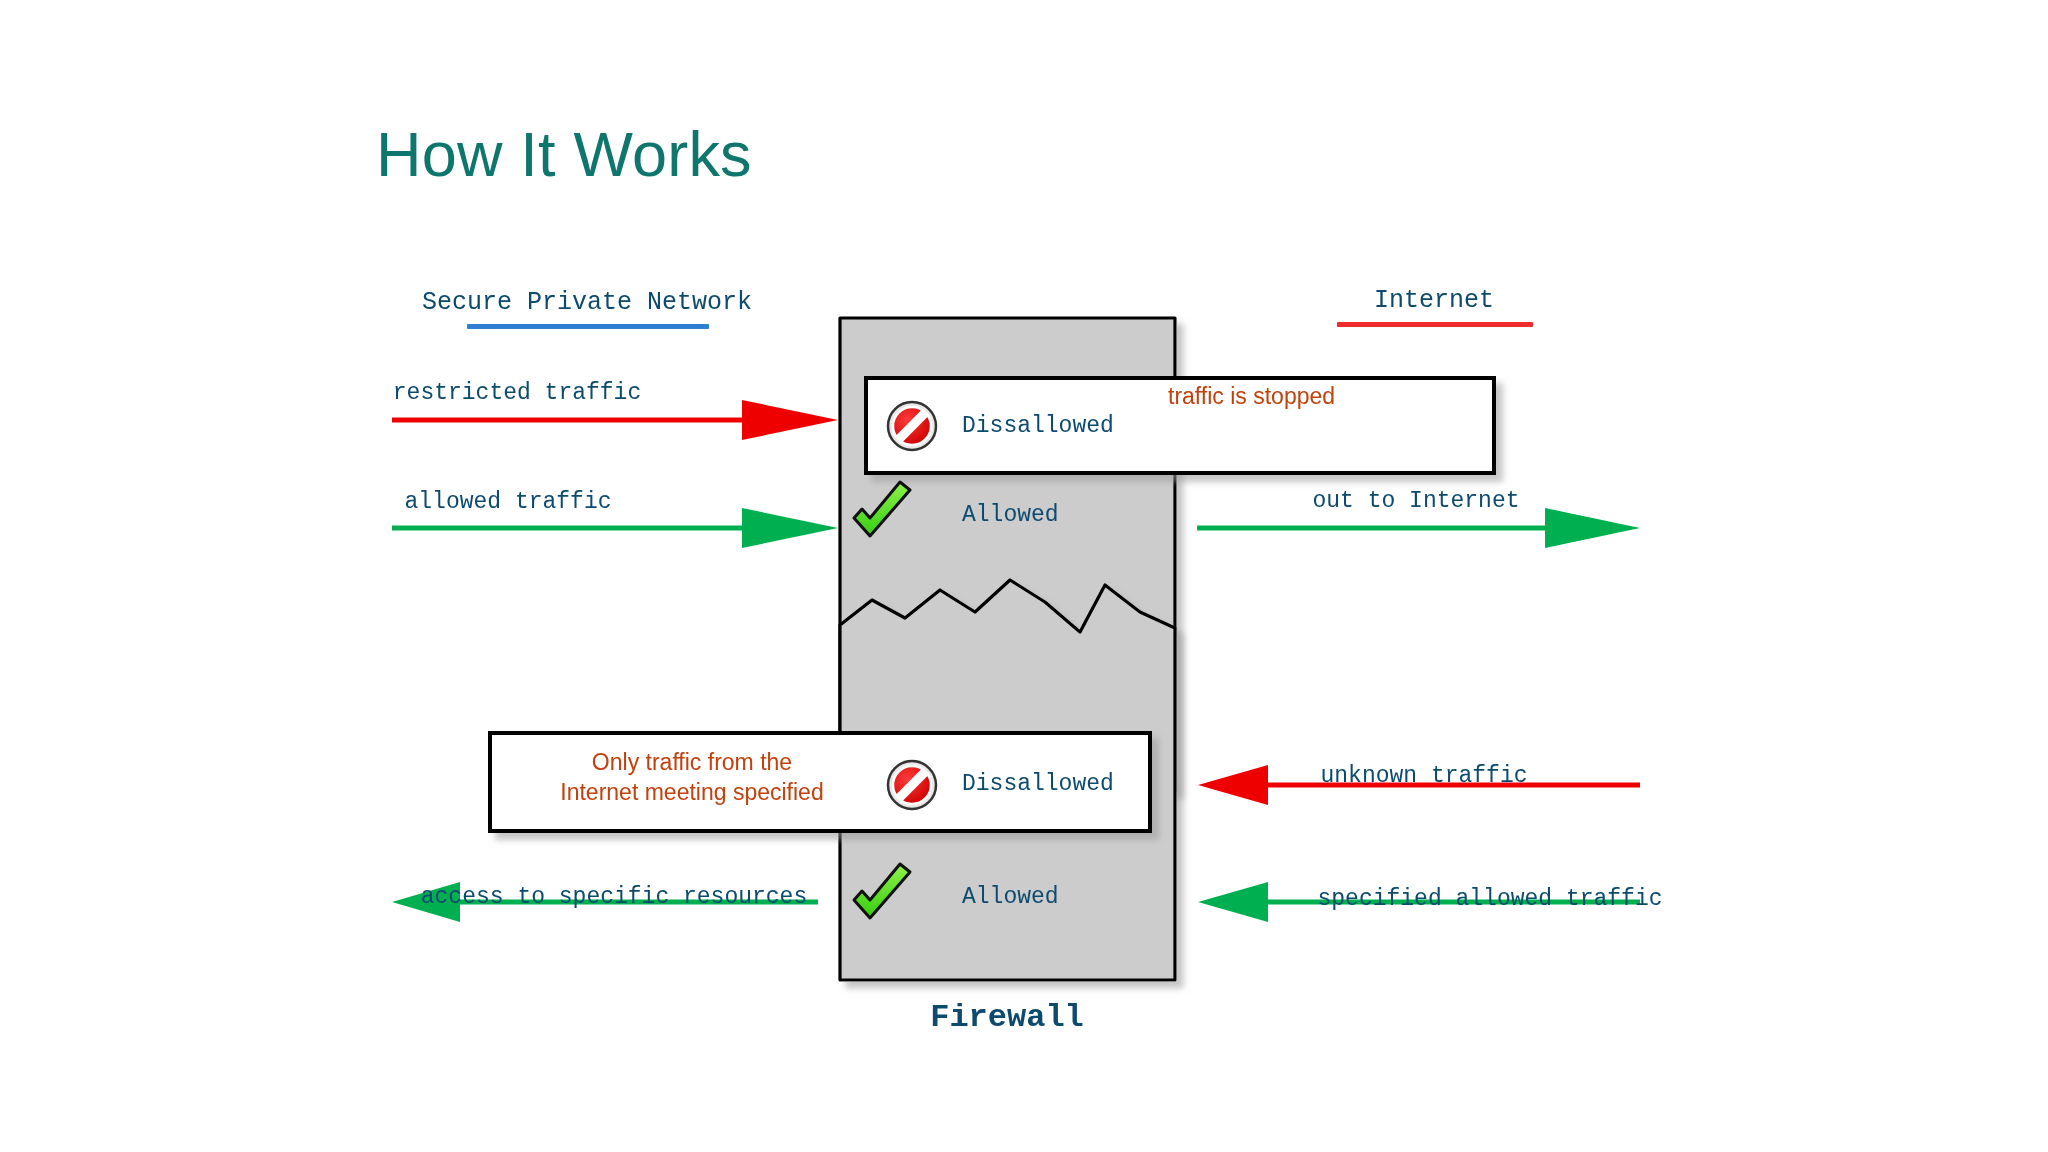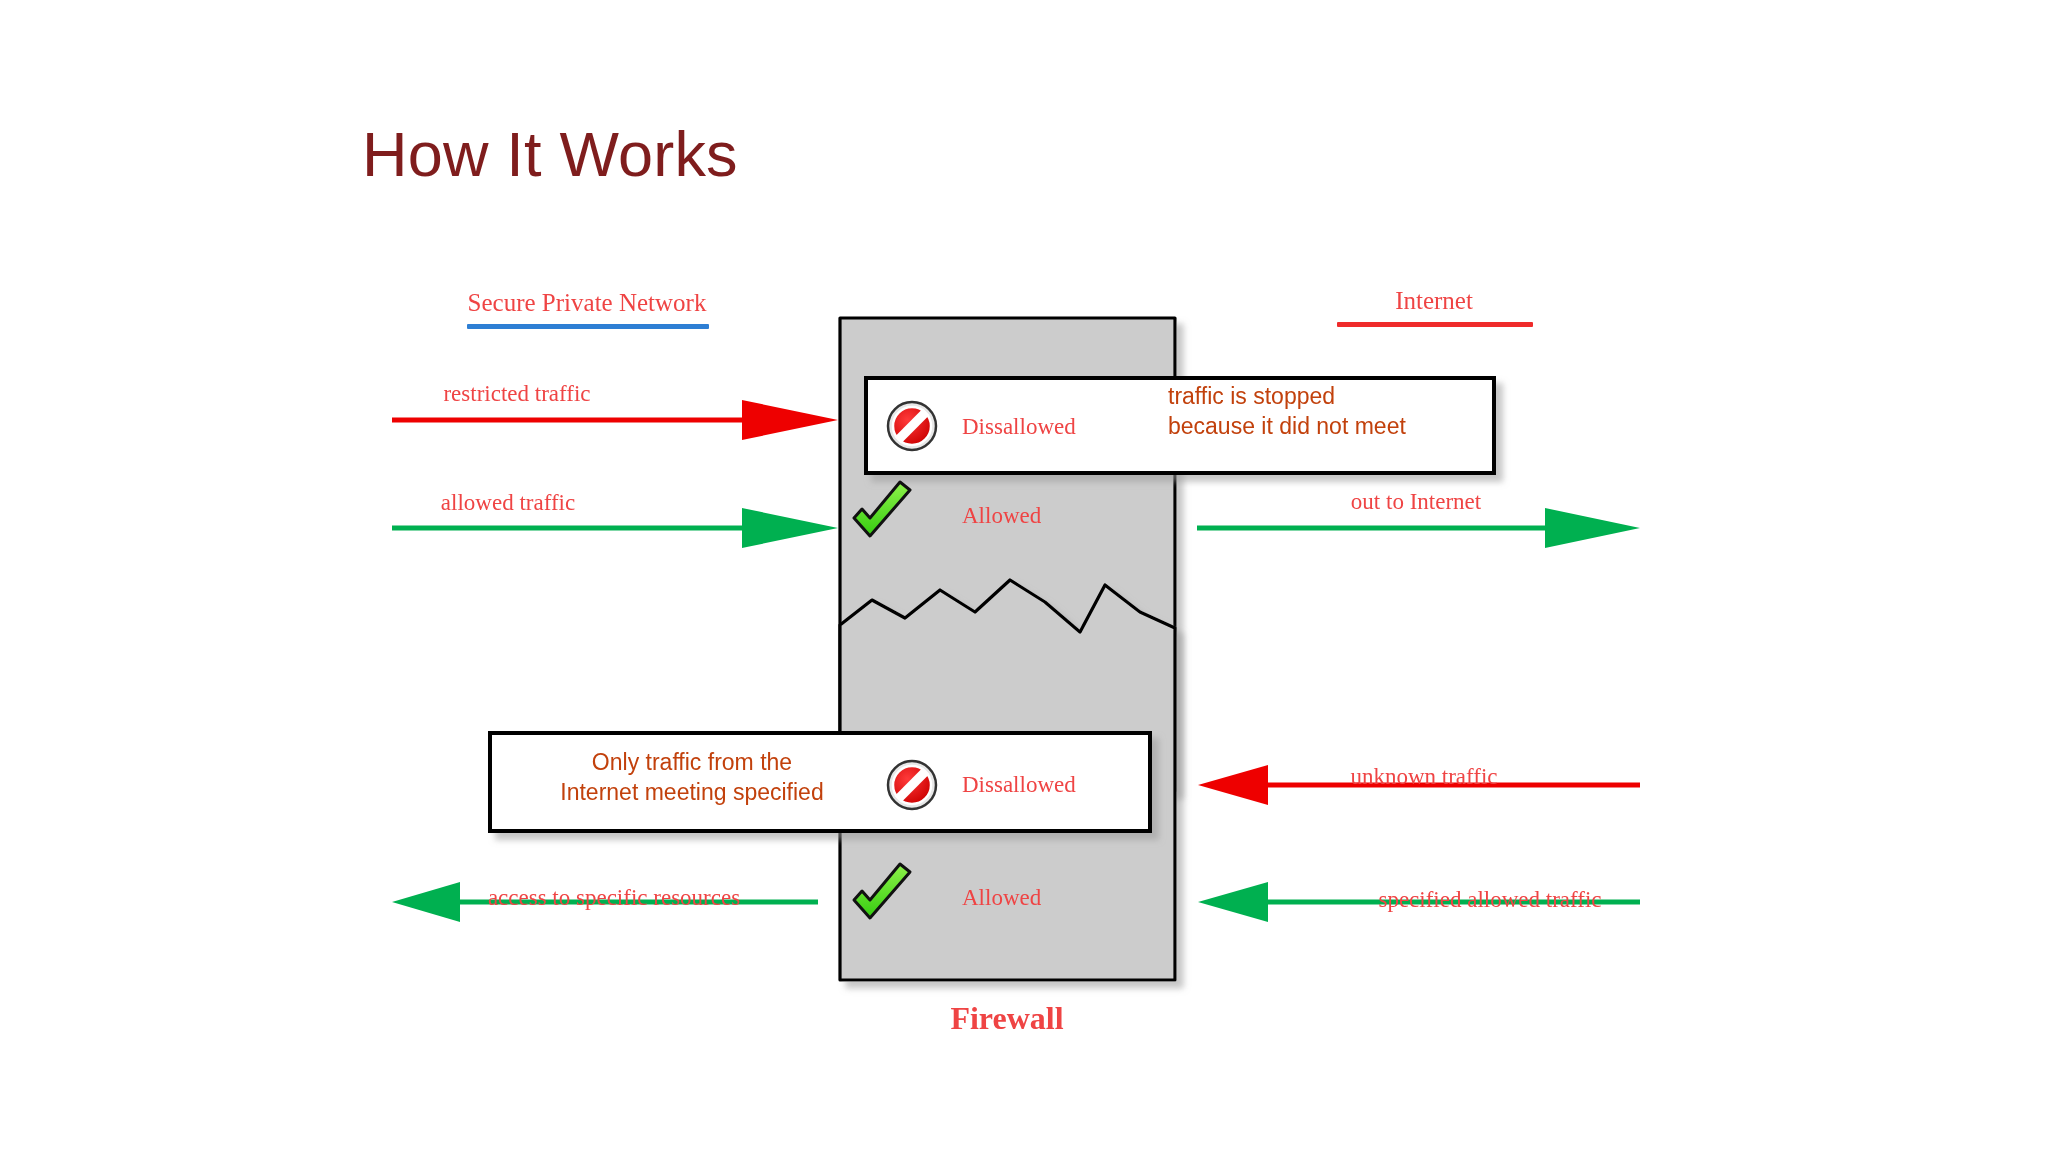--- a/index.html
+++ b/index.html
@@ -11,25 +11,25 @@
     width: 2048px;
     height: 1152px;
     position: relative;
     overflow: hidden;
     font-family: "Liberation Sans", sans-serif;
   }
 
   
   #slide-title {
     position: absolute;
-    left: 362px;
+    left: 376px;
     top: 118px;
     font-size: 63px;
     font-weight: 400;
-    color: #7f1d1d;
+    color: #0f766e;
     letter-spacing: 0.2px;
     white-space: nowrap;
   }
 
   
   #diagram {
     position: absolute;
     left: 0px;
     top: 240px;
     width: 2048px;
@@ -39,23 +39,23 @@
     position: absolute;
     left: 0;
     top: 0;
     width: 2048px;
     height: 820px;
   }
 
   
   .dlabel {
     position: absolute;
-    font-family: Liberation Serif, serif;
+    font-family: Liberation Mono, monospace;
     font-size: 23px;
-    color: #ef4444;
+    color: #0c4a6e;
     white-space: nowrap;
     line-height: 1.0;
   }
   .dlabel.center { transform: translateX(-50%); }
   .dlabel.bold { font-weight: bold; }
 
   .zone-label { font-size: 25px; }
 
   .zone-rule {
     position: absolute;
@@ -174,21 +174,20 @@
   <div class="dlabel center" style="left:517px; top:142px;">restricted traffic</div>
 
   <div class="dlabel center" style="left:508px; top:251px;">allowed traffic</div>
 
   <div class="dlabel center" style="left:1416px; top:250px;">out to Internet</div>
 
   <div class="dlabel" style="left:962px; top:175px;">Dissallowed</div>
 
   <div class="callout-text" style="left:1168px; top:142px; width:360px;">
     <div>traffic is stopped</div>
-    <div>because it did not meet</div>
   </div>
 
   <div class="dlabel" style="left:962px; top:264px;">Allowed</div>
 
   <div class="callout-text ctr" style="left:516px; top:508px; width:352px;">
     <div>Only traffic from the</div>
     <div>Internet meeting specified</div>
   </div>
 
   <div class="dlabel" style="left:962px; top:533px;">Dissallowed</div>

